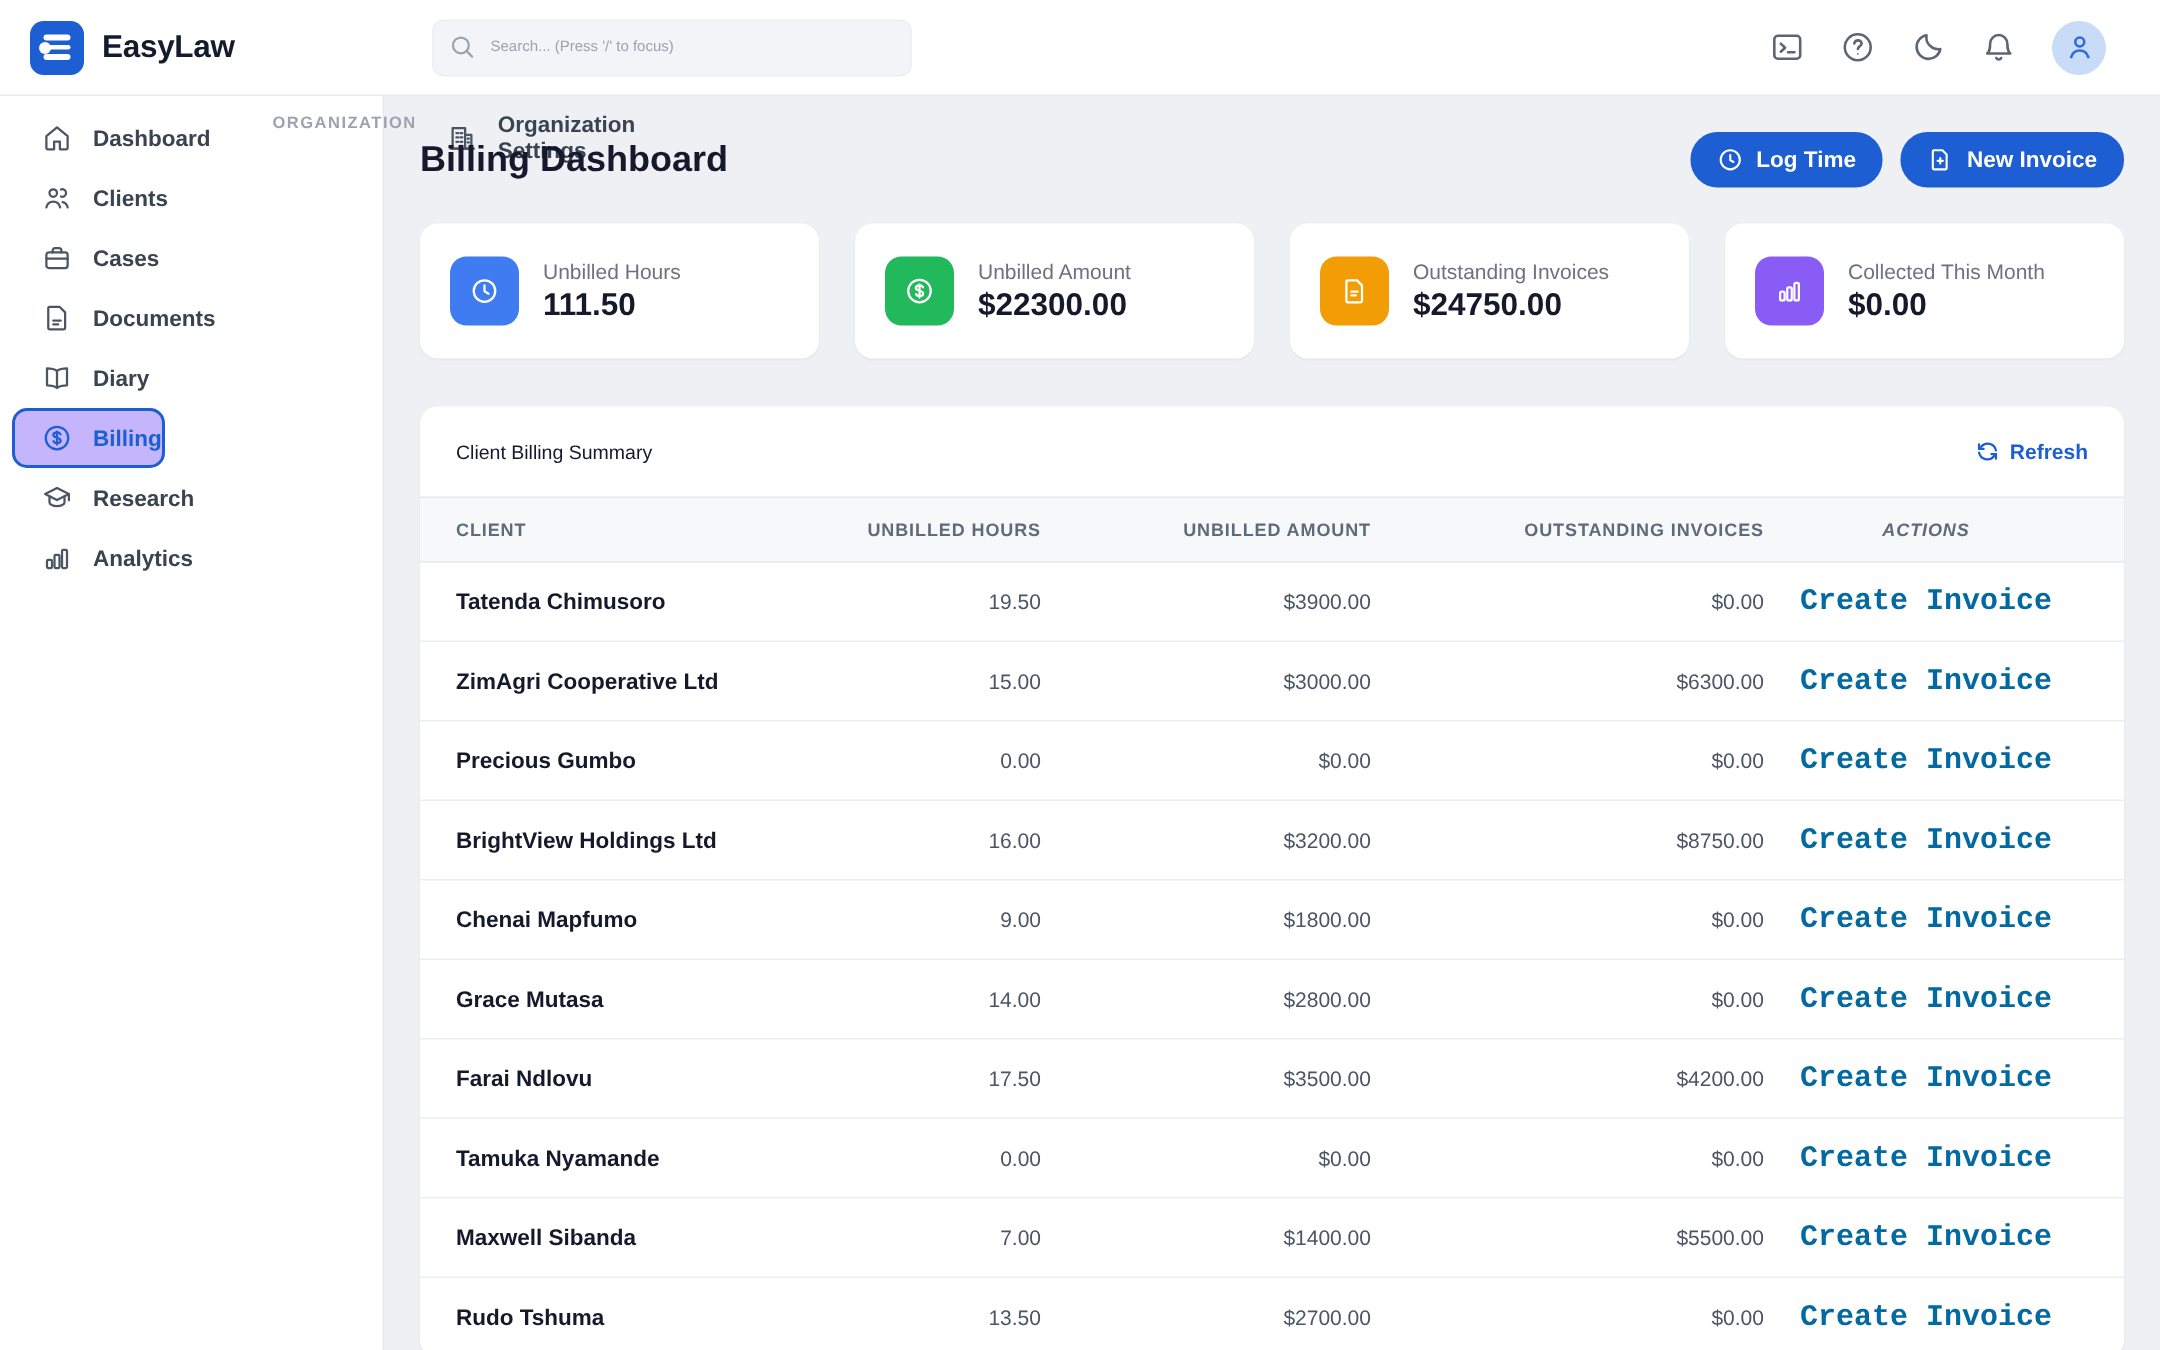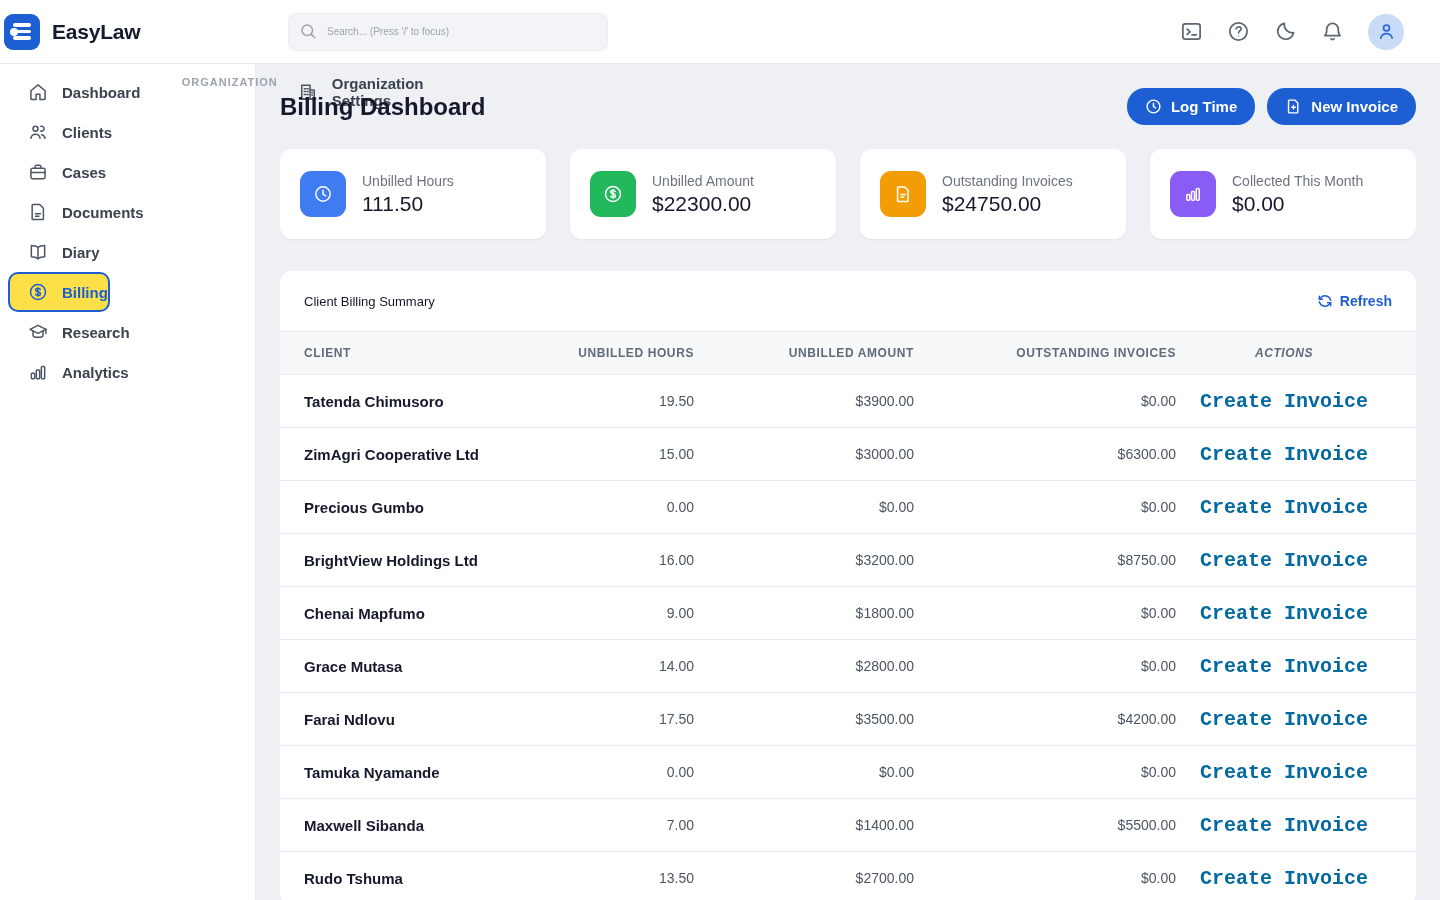--- a/index.html
+++ b/index.html
@@ -1,58 +1,58 @@
 <!DOCTYPE html>
 <html><head>
 <meta charset="utf-8">
 <style>
   * { margin:0; padding:0; box-sizing:border-box; }
   html,body { width:1440px; height:900px; overflow:hidden; font-family:"Liberation Sans", sans-serif; background:#eef0f4; color:#1f2937; }
 
   
   .topbar { position:fixed; top:0; left:0; width:1440px; height:64px; background:#ffffff; border-bottom:1px solid #e8eaee; display:flex; align-items:center; z-index:20; }
-  .brand { display:flex; align-items:center; gap:12px; padding-left:4px; width:256px; }
+  .brand { display:flex; align-items:center; gap:12px; padding-left:20px; width:256px; }
   .logo-mark { width:36px; height:36px; border-radius:9px; background:#1d5ed2; display:flex; flex-direction:column; justify-content:center; align-items:center; gap:3px; }
   .logo-mark .bar { height:3.5px; border-radius:2px; background:#ffffff; }
   .logo-mark .b1 { width:18px; }
   .logo-mark .b2 { width:18px; position:relative; }
   .logo-mark .b2::before { content:""; position:absolute; left:-3px; top:-2.2px; width:8px; height:8px; border-radius:50%; background:#ffffff; }
   .brand-name { font-size:21px; font-weight:bold; color:#141b2d; letter-spacing:-0.2px; }
 
   .search-wrap { position:relative; margin-left:32px; }
   .search-input { width:320px; height:38px; background:#f3f4f7; border:1px solid #eceef2; border-radius:8px; padding:0 12px 0 38px; font-size:10px; color:#374151; font-family:"Liberation Sans", sans-serif; outline:none; }
   .search-input::placeholder { color:#9aa3b0; }
   .search-icon { position:absolute; left:11px; top:9px; color:#9aa3b0; }
 
   .topbar-right { margin-left:auto; display:flex; align-items:center; gap:24px; padding-right:36px; }
   .icon-btn { background:none; border:none; cursor:pointer; color:#5b6672; display:flex; align-items:center; }
   .avatar-btn { width:36px; height:36px; border-radius:50%; background:#c9dcf7; border:none; cursor:pointer; display:flex; align-items:center; justify-content:center; color:#2e6bdb; }
 
   
   .sidebar { position:fixed; top:64px; left:0; width:256px; height:836px; background:#ffffff; border-right:1px solid #e8eaee; display:flex; flex-direction:row; padding:8px 8px 0 8px; }
   .nav-item { display:flex; align-items:center; gap:14px; height:40px; padding:0 0 0 18px; border-radius:10px; border:2px solid transparent; color:#3a4350; font-size:15px; font-weight:600; cursor:pointer; background:transparent; text-align:left; font-family:"Liberation Sans", sans-serif; }
   .nav-item .nv-icon { display:flex; align-items:center; color:#4b5563; }
-  .nav-item.active { background:#fde047; border-color:#1d5ed2; color:#1d5ed2; }
+  .nav-item.active { background:#c4b5fd; border-color:#1d5ed2; color:#1d5ed2; }
   .nav-item.active .nv-icon { color:#1d5ed2; }
   .side-divider { height:1px; background:#e8eaee; margin:12px 8px 10px 8px; }
   .section-label { font-size:11px; font-weight:bold; letter-spacing:1px; color:#9ca3af; padding:4px 0 10px 20px; }
   .sidebar-footer { margin-top:auto; border-top:1px solid #e8eaee; padding:12px 0; }
 
   
   .main { position:fixed; top:64px; left:256px; width:1184px; height:836px; overflow:hidden; padding:24px; }
   .page-head { display:flex; align-items:center; justify-content:space-between; margin-bottom:24px; }
   .page-title { font-size:24px; font-weight:bold; color:#15192b; }
   .head-actions { display:flex; gap:12px; }
   .btn-primary { display:flex; align-items:center; gap:9px; height:37px; padding:0 18px; background:#1d5ed2; color:#ffffff; font-size:15px; font-weight:bold; border:none; border-radius:18px; cursor:pointer; font-family:"Liberation Sans", sans-serif; }
 
   .stats-grid { display:grid; grid-template-columns:repeat(4,1fr); gap:24px; margin-bottom:32px; }
   .stat-card { background:#ffffff; border-radius:12px; padding:22px 20px; display:flex; align-items:center; gap:16px; box-shadow:0 1px 2px rgba(16,24,40,.05); }
   .stat-icon { width:46px; height:46px; border-radius:11px; display:flex; align-items:center; justify-content:center; color:#ffffff; flex:none; }
   .stat-label { font-size:14px; color:#6b7280; margin-bottom:3px; }
-  .stat-value { font-size:21px; font-weight:normal; color:#15192b; }
+  .stat-value { font-size:21px; font-weight:bold; color:#15192b; }
 
   
   .table-card { background:#ffffff; border-radius:12px; box-shadow:0 1px 2px rgba(16,24,40,.05); overflow:hidden; }
   .table-head { display:flex; align-items:center; justify-content:space-between; padding:22px 24px; }
   .table-title { font-size:13px; font-weight:normal; color:#15192b; }
   .refresh-btn { display:flex; align-items:center; gap:7px; background:none; border:none; color:#1d5ed2; font-size:14px; font-weight:600; cursor:pointer; font-family:"Liberation Sans", sans-serif; }
 
   .grid-row { display:grid; grid-template-columns:1fr 150px 220px 262px 216px; align-items:center; padding:0 24px; }
   .thead { background:#f7f8fa; border-top:1px solid #e8eaee; border-bottom:1px solid #e8eaee; height:44px; }
   .th { font-size:12px; font-weight:bold; letter-spacing:.6px; color:#5f6b7a; text-transform:uppercase; }

